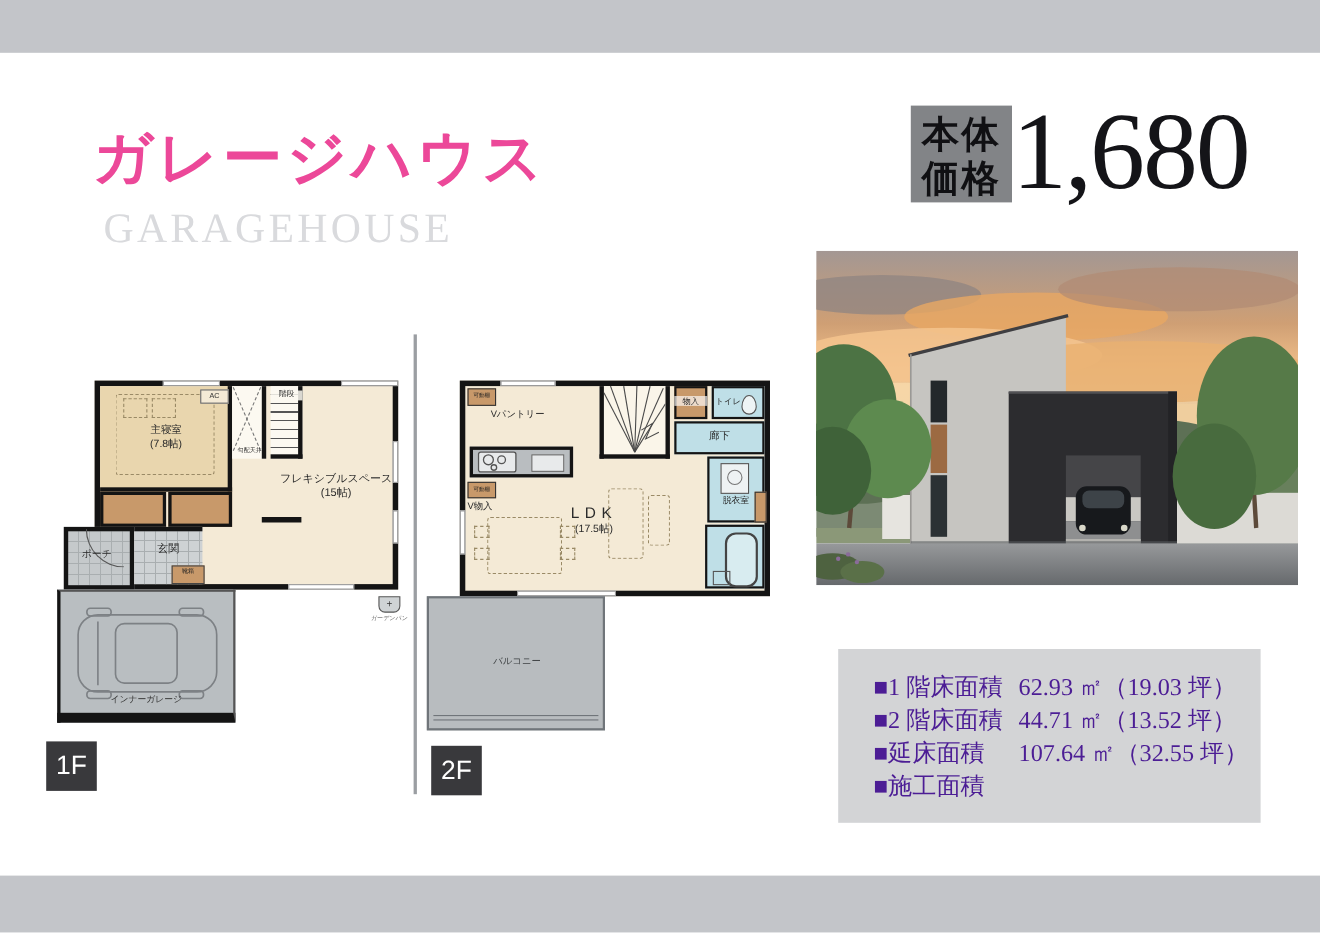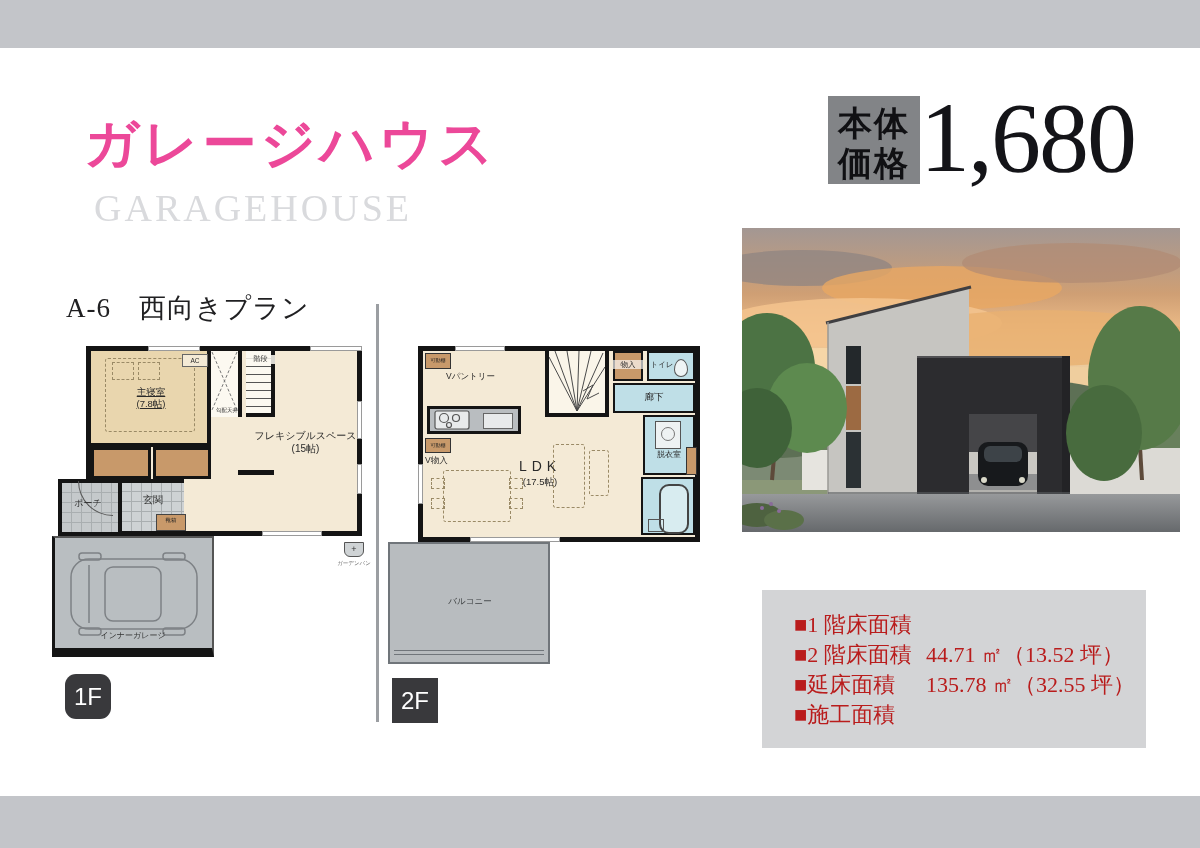--- a/index.html
+++ b/index.html
@@ -23,21 +23,21 @@
   #price-suffix{left:1104px;top:120px;display:flex;flex-direction:column;}
   #price-tax{font-size:19px;line-height:22px;color:#141418;}
   #price-unit{font-size:29px;line-height:32px;color:#141418;}
 
   
   #plan-name{left:66px;top:290px;font-size:27px;color:#202022;letter-spacing:1px;}
   #divider{left:376px;top:304px;width:3px;height:418px;background:#9b9ea2;}
   .floor-badge{width:46px;height:45px;background:#39393c;color:#ffffff;
                font-family:"Liberation Sans",sans-serif;font-size:24px;
                display:flex;align-items:center;justify-content:center;}
-  #badge-1f{left:65px;top:674px;border-radius:11px;}
+  #badge-1f{left:42px;top:674px;}
   #badge-2f{left:392px;top:678px;}
 
   
   .plan{font-family:"Liberation Sans","DejaVu Sans",sans-serif;color:#2a2a2a;}
   .rlabel{position:absolute;text-align:center;line-height:1.25;}
   .dashedbox{position:absolute;border:1.5px dashed #9a8a66;border-radius:3px;}
   .grid{background-image:
         repeating-linear-gradient(0deg,transparent 0 9px,#a9aeb0 9px 10px),
         repeating-linear-gradient(90deg,transparent 0 9px,#a9aeb0 9px 10px);}
   .diag{background-image:linear-gradient(to top right,transparent 48.5%,#3a3a3a 48.5% 51.5%,transparent 51.5%);}
@@ -45,21 +45,21 @@
         linear-gradient(to top right,transparent 48.5%,#3a3a3a 48.5% 51.5%,transparent 51.5%),
         linear-gradient(to bottom right,transparent 48.5%,#3a3a3a 48.5% 51.5%,transparent 51.5%);}
 
   
   #plan-1f{left:52px;top:346px;width:316px;height:316px;}
   #p1-main{left:34px;top:0;width:276px;height:190px;background:#f4ead6;border:5px solid #141414;box-sizing:border-box;}
   #p1-bedroom{left:39px;top:5px;width:120px;height:96px;background:#e9d6ae;
               border-right:4px solid #141414;border-bottom:4px solid #141414;box-sizing:border-box;}
   #p1-bed{left:53px;top:12px;width:88px;height:72px;}
   .pillow{position:absolute;width:20px;height:16px;border:1px dashed #9a8a66;}
-  #p1-bedroom-label{left:49px;top:40px;width:100px;font-size:9.5px;text-decoration:underline;}
+  #p1-bedroom-label{left:49px;top:40px;width:100px;font-size:9.5px;}
   #p1-ac{left:130px;top:8px;width:24px;height:11px;background:#f4ead6;border:1px solid #666;
          font-size:6.5px;text-align:center;line-height:11px;}
   #p1-corridor{left:159px;top:5px;width:31px;height:66px;background:#fcf9f1;border-right:4px solid #141414;box-sizing:border-box;}
   #p1-corridor-label{left:157px;top:61px;width:36px;font-size:5.5px;color:#333;}
   #p1-stairs{left:194px;top:5px;width:29px;height:66px;background:#fcf9f1;
              border-right:4px solid #141414;border-bottom:4px solid #141414;box-sizing:border-box;
              background-image:repeating-linear-gradient(to bottom,transparent 0 7px,#555 7px 8px);}
   #p1-stairs-label{left:194px;top:9px;width:29px;font-size:7px;background:rgba(252,249,241,.85);}
   #p1-flex-label{left:196px;top:84px;width:115px;font-size:10px;}
   #p1-wallstub{left:186px;top:124px;width:36px;height:5px;background:#141414;}
@@ -115,21 +115,21 @@
   #p2-bath{left:256px;top:131px;width:54px;height:58px;background:#bfdfe7;border:2px solid #141414;box-sizing:border-box;}
   #p2-tub{position:absolute;right:4px;top:5px;width:26px;height:46px;background:#d8ecf0;border:2px solid #444;border-radius:10px;}
   #p2-mat{position:absolute;left:5px;top:40px;width:14px;height:11px;border:1px solid #555;}
   #p2-balcony{left:3px;top:196px;width:162px;height:122px;background:#b8bcbf;border:2px solid #70757a;box-sizing:border-box;}
   #p2-balcony-line{position:absolute;left:4px;right:4px;bottom:7px;height:3px;border-top:1px solid #70757a;border-bottom:1px solid #70757a;}
   #p2-balcony-label{left:40px;top:250px;width:90px;font-size:8.5px;color:#3d4042;}
 
   
   #area-box{left:762px;top:590px;width:384px;height:158px;background:#d3d4d6;
             padding:20px 0 0 32px;box-sizing:border-box;}
-  .area-row{display:flex;height:30px;align-items:center;font-size:22px;color:#b91c1c;}
+  .area-row{display:flex;height:30px;align-items:center;font-size:22px;color:#4c1d95;}
   .area-row .al{width:132px;}
   .area-row .av{}
 
   
   #photo{left:742px;top:228px;width:438px;height:304px;}
 </style>
 </head>
 <body>
 
 <div class="page">
@@ -221,21 +221,20 @@
     </g>
     <g>
       <ellipse cx="15" cy="287" rx="25" ry="12" fill="#4e6240"></ellipse>
       <ellipse cx="42" cy="292" rx="20" ry="10" fill="#5a7048"></ellipse>
       <circle cx="20" cy="280" r="2" fill="#8a6b9a"></circle>
         <circle cx="29" cy="276" r="2" fill="#8a6b9a"></circle>
       <circle cx="37" cy="283" r="2" fill="#8a6b9a"></circle>
     </g>
   </svg>
 
-  <div class="abs" id="plan-name">A-6　西向きプラン</div>
   <div class="abs" id="divider"></div>
   <div class="abs floor-badge" id="badge-1f">1F</div>
   <div class="abs floor-badge" id="badge-2f">2F</div>
 
   <div class="abs plan" id="plan-1f">
     <div class="abs" id="p1-main"></div>
 
     <div class="abs" id="p1-bedroom"></div>
     <div class="dashedbox" id="p1-bed"></div>
     <div class="pillow" style="left:60px;top:16px;"></div>
@@ -381,27 +380,28 @@
 
     <div class="abs" id="p2-balcony">
       <div id="p2-balcony-line"></div>
     </div>
     <div class="rlabel" id="p2-balcony-label">バルコニー</div>
   </div>
 
   <div class="abs" id="area-box">
     <div class="area-row">
       <span class="al">■1 階床面積</span>
+      <span class="av">62.93 ㎡（19.03 坪）</span>
     </div>
     <div class="area-row">
       <span class="al">■2 階床面積</span>
       <span class="av">44.71 ㎡（13.52 坪）</span>
     </div>
     <div class="area-row">
       <span class="al">■延床面積</span>
-      <span class="av">135.78 ㎡（32.55 坪）</span>
+      <span class="av">107.64 ㎡（32.55 坪）</span>
     </div>
     <div class="area-row">
       <span class="al">■施工面積</span>
     </div>
   </div>
 
 </div>
 
 </body></html>

